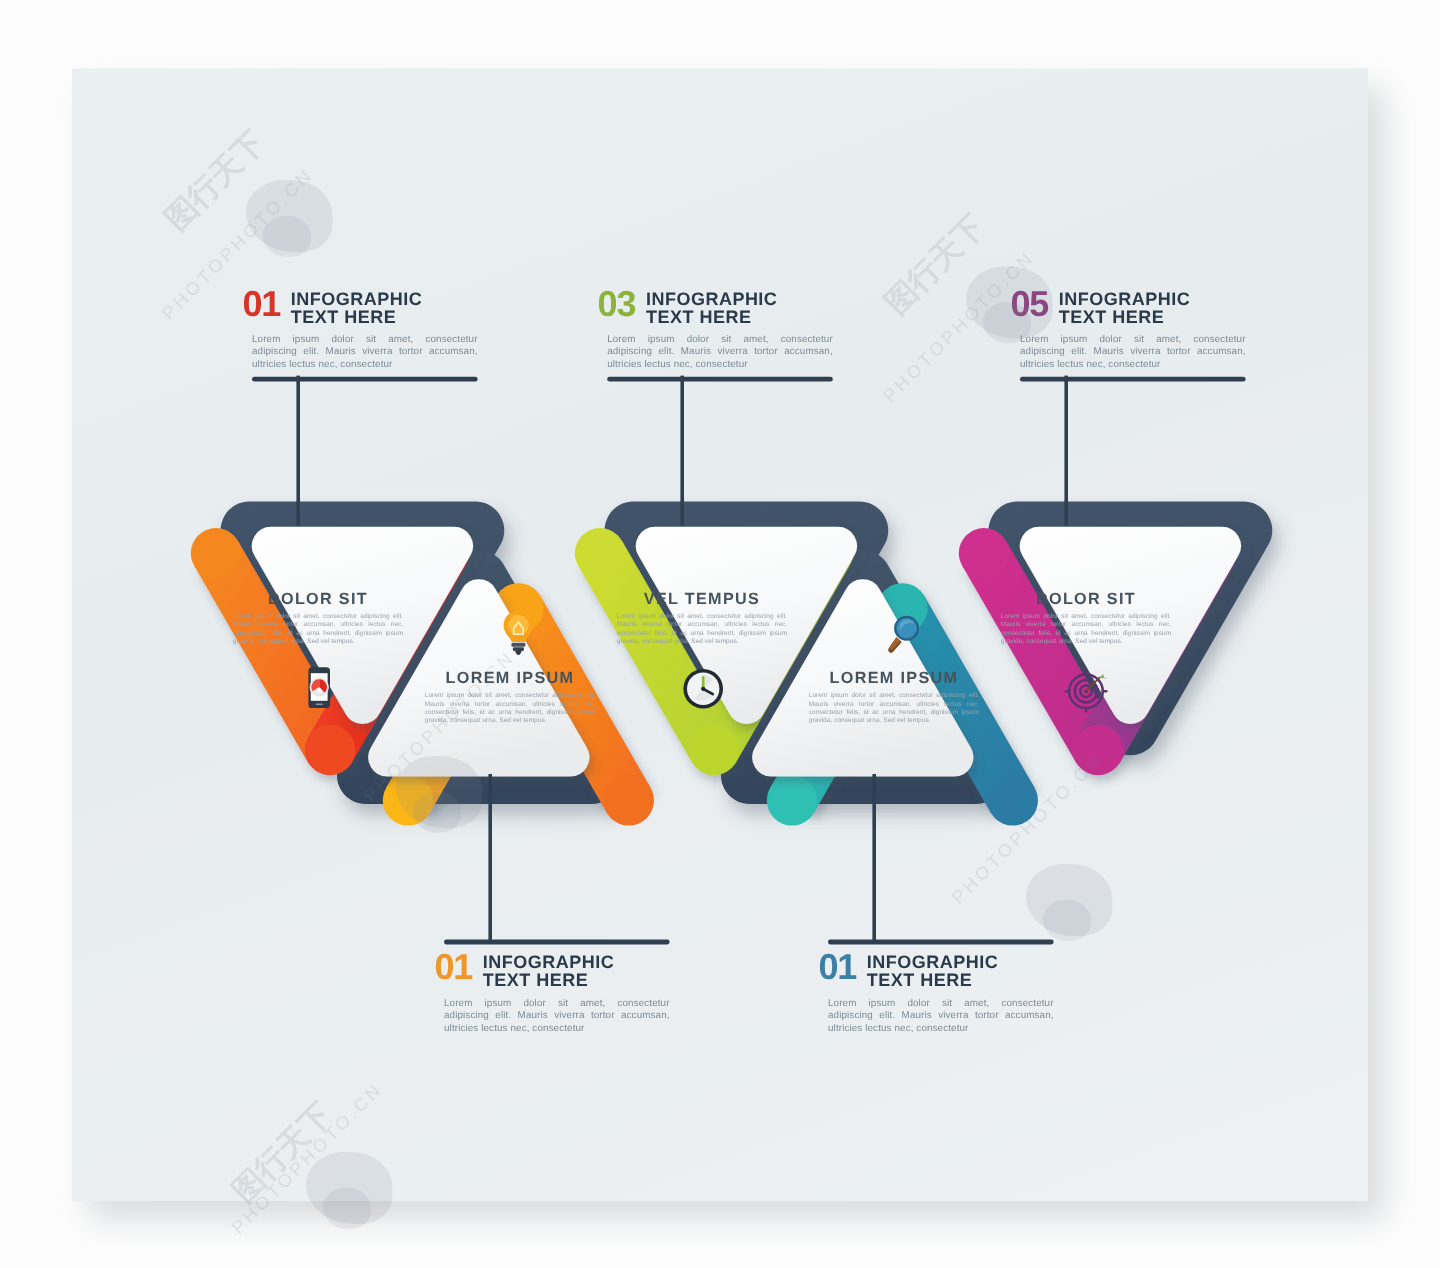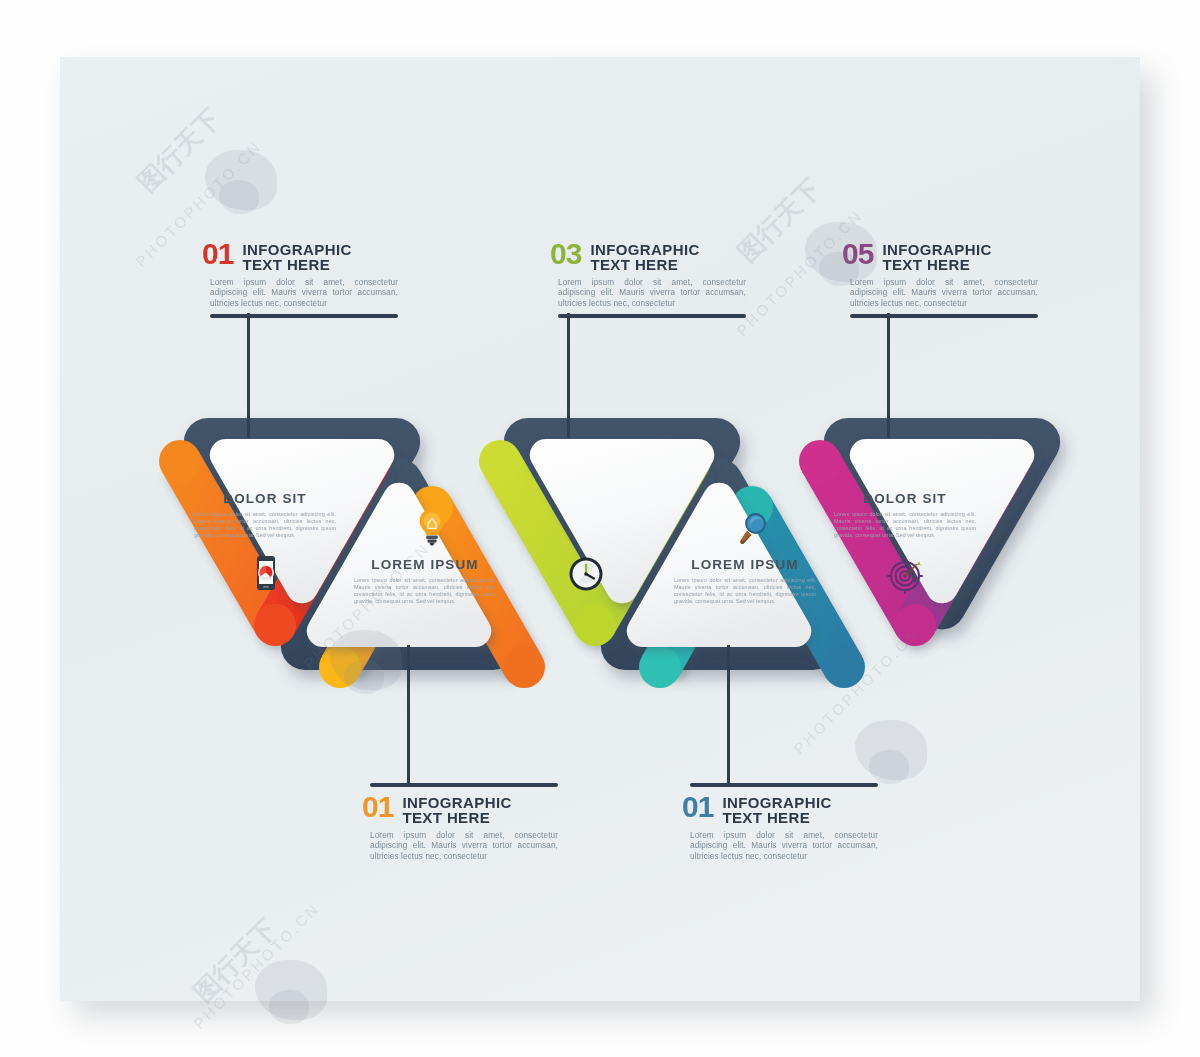--- a/index.html
+++ b/index.html
@@ -253,21 +253,21 @@
       <div class="num" style="color:#d8352a;">01</div>
       <div class="ttl">
         <div>INFOGRAPHIC</div>
         <div>TEXT HERE</div>
       </div>
     </div>
     <div class="body" style="margin-left:8px;">Lorem ipsum dolor sit amet, consectetur adipiscing elit. Mauris viverra tortor accumsan, ultricies lectus nec, consectetur</div>
     <div class="rule" style="margin-left:8px;"></div>
   </div>
 
-  <div class="label top" style="left:550px;top:240px;">
+  <div class="label top" style="left:498px;top:240px;">
     <div class="head">
       <div class="num" style="color:#8cb33a;">03</div>
       <div class="ttl">
         <div>INFOGRAPHIC</div>
         <div>TEXT HERE</div>
       </div>
     </div>
     <div class="body" style="margin-left:8px;">Lorem ipsum dolor sit amet, consectetur adipiscing elit. Mauris viverra tortor accumsan, ultricies lectus nec, consectetur</div>
     <div class="rule" style="margin-left:8px;"></div>
   </div>
@@ -331,20 +331,24 @@
     <svg viewBox="0 0 46 46" width="46" height="46">
       <path d="M23 5 c-7.3 0 -12.3 5.4 -12.3 12 0 4.6 2.6 7.6 4.5 10 1.3 1.6 2 2.6 2.1 3.9 h11.4 c0.1-1.3 0.8-2.3 2.1-3.9 1.9-2.4 4.5-5.4 4.5-10 0-6.6-5-12-12.3-12 z" fill="#f9a21b"></path>
       <path d="M23 8.5 c-5 0-8.6 3.7-8.6 8.4 0 3.2 1.8 5.3 3.3 7.1 h10.6 c1.5-1.8 3.3-3.9 3.3-7.1 0-4.7-3.6-8.4-8.6-8.4z" fill="#fcbe3c" opacity="0.85"></path>
       <path d="M19 19.5 l4-5 4 5 v5 h-8z" fill="none" stroke="#fff8e4" stroke-width="1.3" opacity="0.9"></path>
       <rect x="17.2" y="31.6" width="11.6" height="3.4" rx="1" fill="#4b5560"></rect>
       <rect x="18.4" y="35.4" width="9.2" height="3" rx="1" fill="#3a434d"></rect>
       <path d="M20.2 38.6 h5.6 l-1.6 3 h-2.4 z" fill="#2e363f"></path>
     </svg>
   </div>
 
+  <div class="panel" style="left:499px;top:491px;">
+    <div class="p-ttl">VEL TEMPUS</div>
+    <div class="p-body">Lorem ipsum dolor sit amet, consectetur adipiscing elit. Mauris viverra tortor accumsan, ultricies lectus nec, consectetur felis, id ac urna hendrerit, dignissim ipsum gravida, consequat urna. Sed vel tempus.</div>
+  </div>
   <div class="icon-wrap" style="left:563px;top:551px;">
     <svg viewBox="0 0 46 46" width="46" height="46">
       <circle cx="23" cy="23" r="16.5" fill="#222a33"></circle>
       <circle cx="23" cy="23" r="13.5" fill="#f2f3f4"></circle>
       <path d="M23 23 L23 11.5 A11.5 11.5 0 0 1 31.5 15 Z" fill="#e4e7e9"></path>
       <path d="M23 23 L31 28 A11.5 11.5 0 0 1 15.5 31 Z" fill="#dfe3e6" opacity="0.7"></path>
       <path d="M23 23 L23 13.5" stroke="#8bbf2a" stroke-width="2.2" stroke-linecap="round"></path>
       <path d="M23 23 L31 27.5" stroke="#1d252d" stroke-width="2.2" stroke-linecap="round"></path>
       <circle cx="23" cy="23" r="1.8" fill="#1d252d"></circle>
     </svg>

